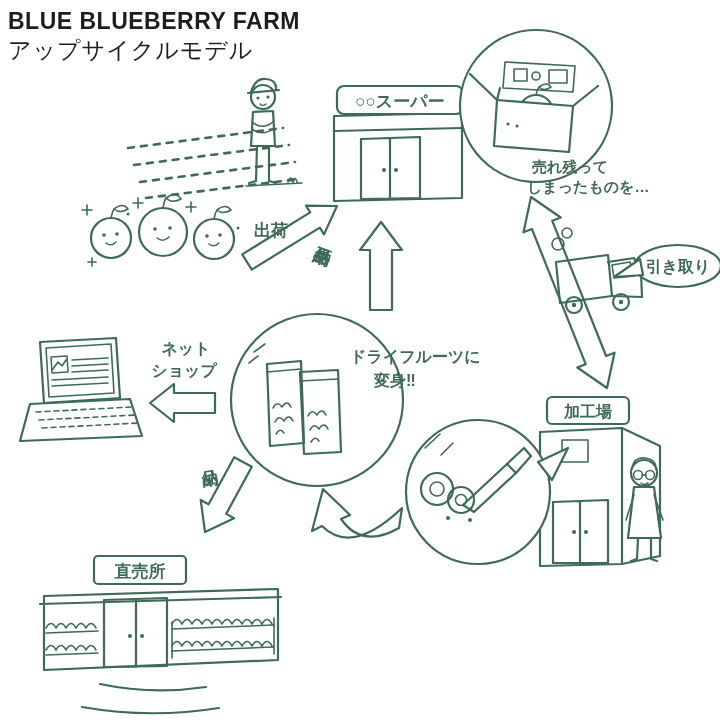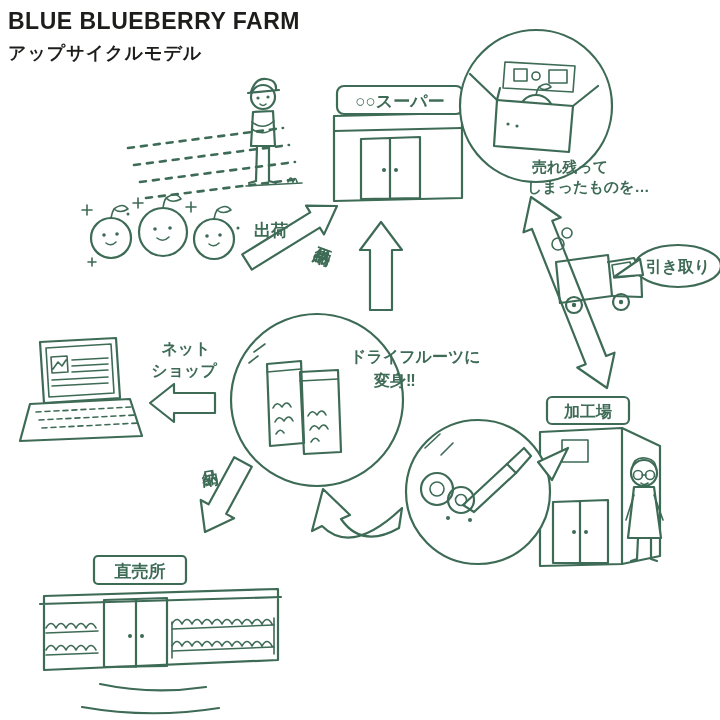--- a/index.html
+++ b/index.html
@@ -1,20 +1,20 @@
 <!DOCTYPE html>
 <html><head>
 <meta charset="utf-8">
 <style>
   html,body{margin:0;padding:0;background:#ffffff;}
   .stage{position:relative;width:720px;height:720px;background:#ffffff;overflow:hidden;
          font-family:"Liberation Sans",sans-serif;}
   .header{position:absolute;top:8px;left:8px;color:#1d1d1b;line-height:1.15;}
   .header .title{font-size:23px;font-weight:600;letter-spacing:.5px;}
-  .header .subtitle{font-size:18px;font-weight:700;margin-top:9px;letter-spacing:1px;}
+  .header .subtitle{font-size:23px;font-weight:400;margin-top:3px;letter-spacing:1px;}
   svg{position:absolute;top:0;left:0;}
   .ink{stroke:#3e6b56;fill:none;stroke-width:2.2;stroke-linecap:round;stroke-linejoin:round;}
   .thin{stroke-width:1.6;}
   .fillw{fill:#ffffff;}
   .dot{fill:#3e6b56;stroke:none;}
   .rows{stroke-dasharray:6 7;stroke-width:2.6;}
   .keys{stroke-dasharray:5 4;stroke-width:1.6;}
   text.lab{fill:#3e6b56;stroke:none;font-family:"Liberation Sans",sans-serif;font-weight:600;}
   .halo{paint-order:stroke;stroke:#ffffff;stroke-width:6;}
   .vtext{writing-mode:vertical-rl;text-orientation:upright;}

